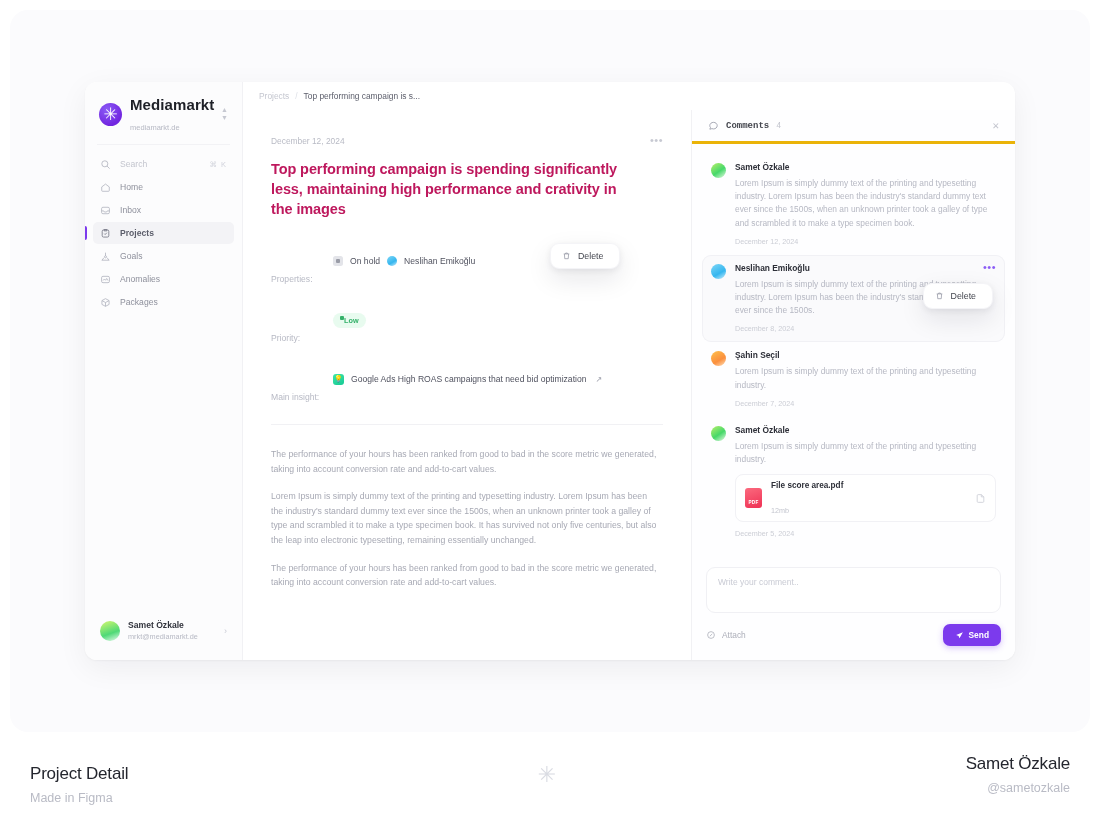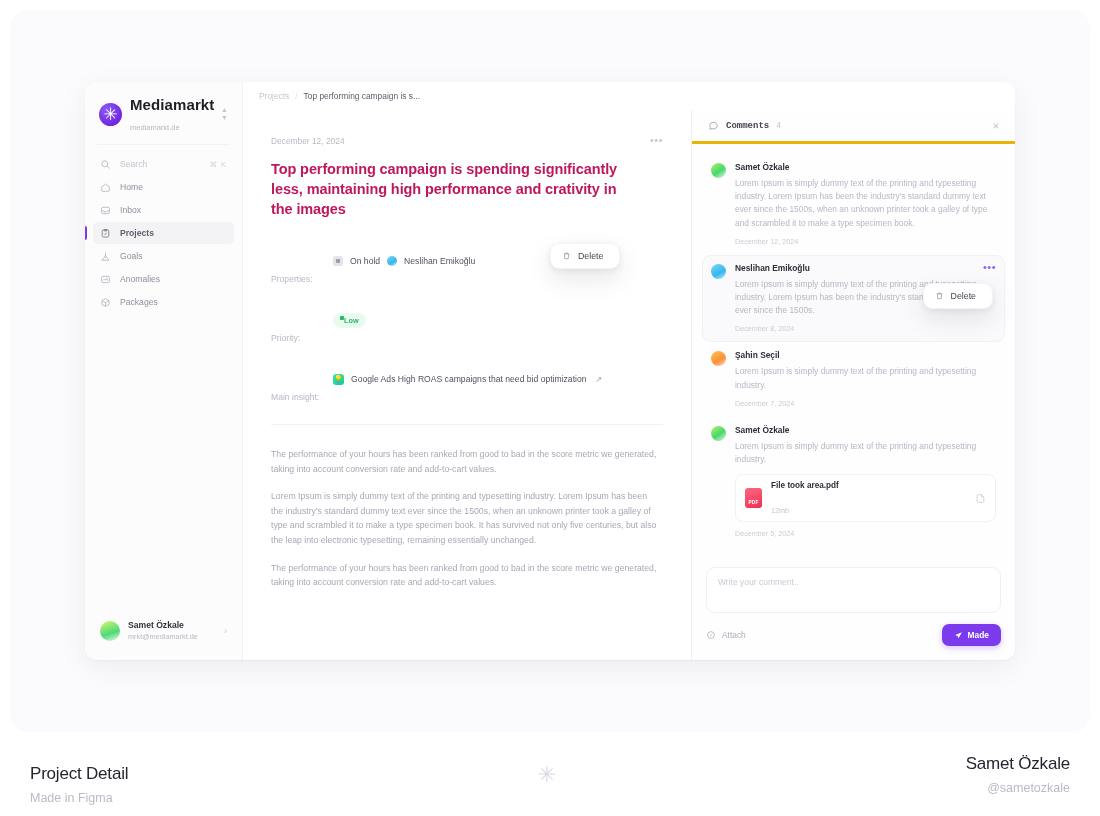--- a/index.html
+++ b/index.html
@@ -499,21 +499,21 @@
               <span class="cm-av av green"></span>
               <div class="cm-body">
                 <div class="cm-row1">
                   <span class="cm-author">Samet Özkale</span>
                 </div>
                 <div class="cm-text">Lorem Ipsum is simply dummy text of the printing and typesetting industry.</div>
 
                 <div class="attach-card">
                   <span class="pdf-ico">PDF</span>
                   <span class="fi-txt">
-                    <span class="fi-name" style="display:block">File took area.pdf</span>
+                    <span class="fi-name" style="display:block">File score area.pdf</span>
                     <span class="fi-size" style="display:block">12mb</span>
                   </span>
                   <span class="fi-dl">
                     <svg width="11" height="11" viewBox="0 0 16 16" fill="none" stroke="currentColor" stroke-width="1.25">
                         <path d="M9.2 2.4H4.6a1.4 1.4 0 0 0-1.4 1.4v8.4a1.4 1.4 0 0 0 1.4 1.4h6.8a1.4 1.4 0 0 0 1.4-1.4V5.6z"></path>
                         <path d="M9.2 2.4v3.2h3.6"></path>
                       </svg>
                   </span>
                 </div>
 
@@ -534,21 +534,21 @@
                     </svg>
                 </span>
                 <span>Attach</span>
               </span>
               <button class="send-btn">
                 <span style="display:flex">
                   <svg width="9" height="9" viewBox="0 0 16 16" fill="currentColor">
                       <path d="M14 2.3 2.1 7.1l4.3 1.6 1.6 4.3z"></path>
                     </svg>
                 </span>
-                <span>Made</span>
+                <span>Send</span>
               </button>
             </div>
           </div>
 
         </aside>
 
       </div>
     </section>
   </div>
 </div>

